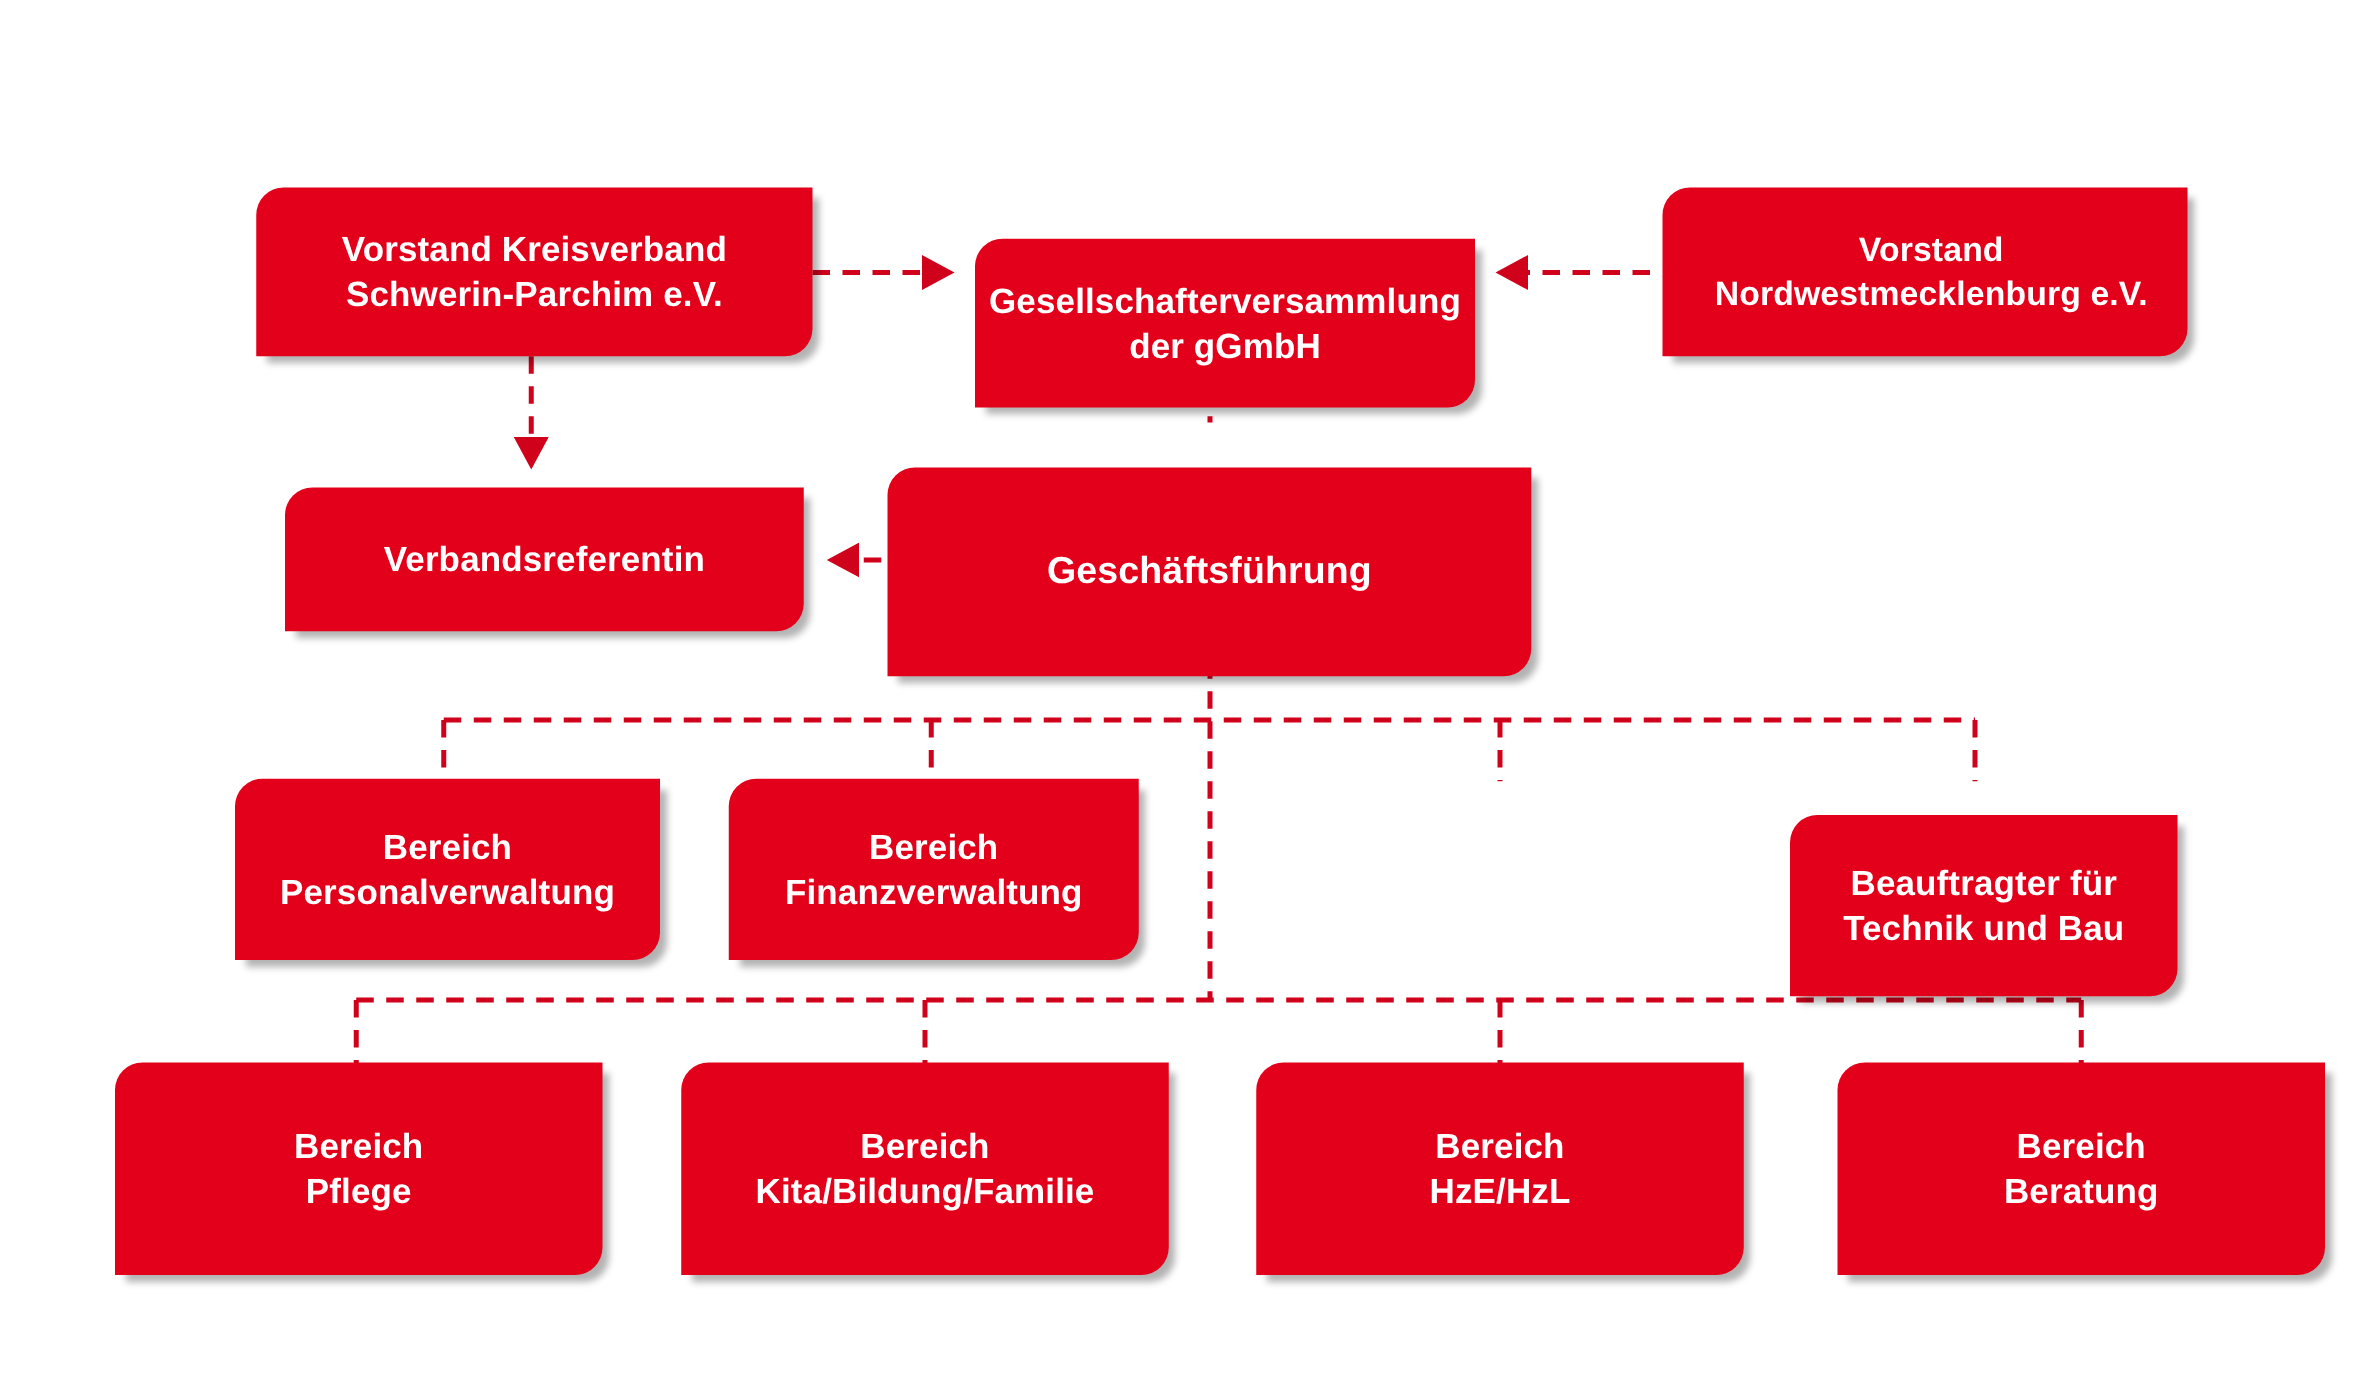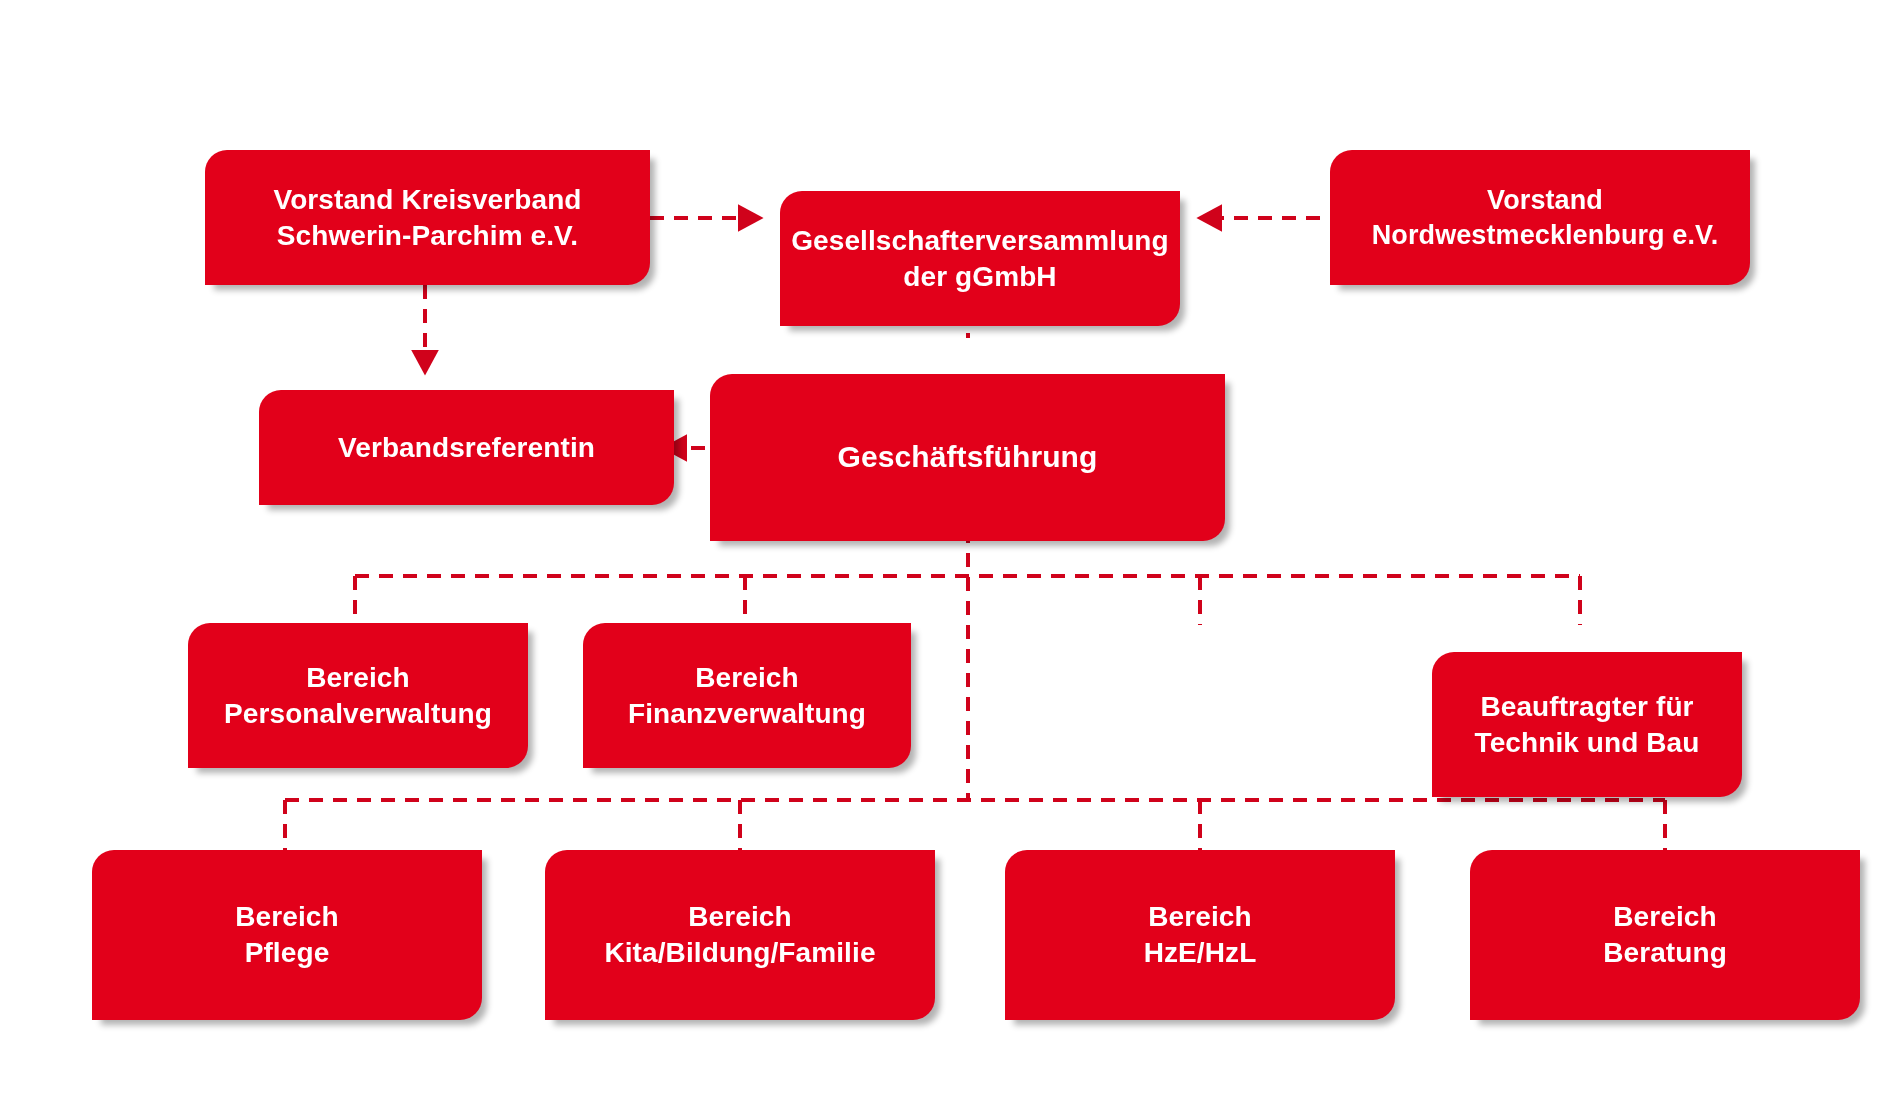--- a/index.html
+++ b/index.html
@@ -96,21 +96,21 @@
   <div class="node fs-28" style="left:780px; top:150px; width:400px; height:135px;margin-top:41px;">
     <span class="label">Gesellschafterversammlung
 der gGmbH</span>
   </div>
 
   <div class="node fs-27" style="left:1330px; top:150px; width:420px; height:135px;padding-left:20px;">
     <span class="label">Vorstand
 Nordwestmecklenburg e.V.</span>
   </div>
 
-  <div class="node fs-28" style="left:259px; top:390px; width:415px; height:115px;">
+  <div class="node fs-28" style="left:228px; top:390px; width:415px; height:115px;">
     <span class="label">Verbandsreferentin</span>
   </div>
 
   <div class="node fs-30" style="left:710px; top:338px; width:515px; height:167px;">
     <span class="label">Geschäftsführung</span>
   </div>
 
   <div class="node fs-28" style="left:188px; top:623px; width:340px; height:145px;">
     <span class="label">Bereich
 Personalverwaltung</span>

